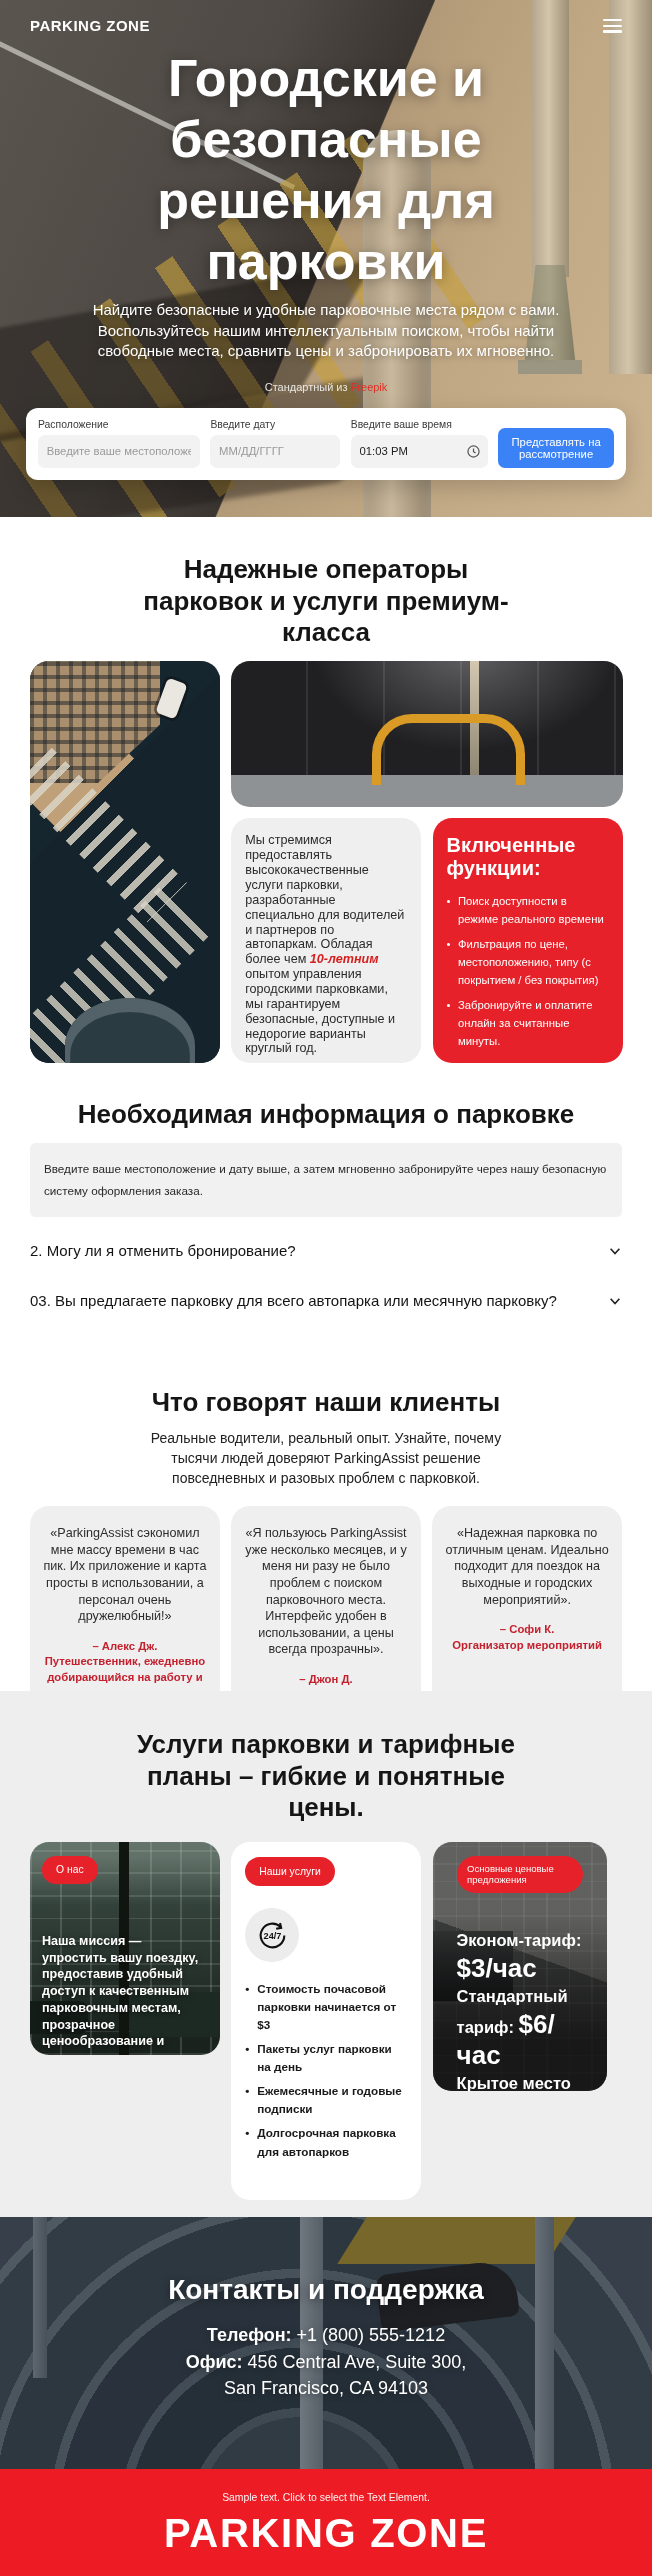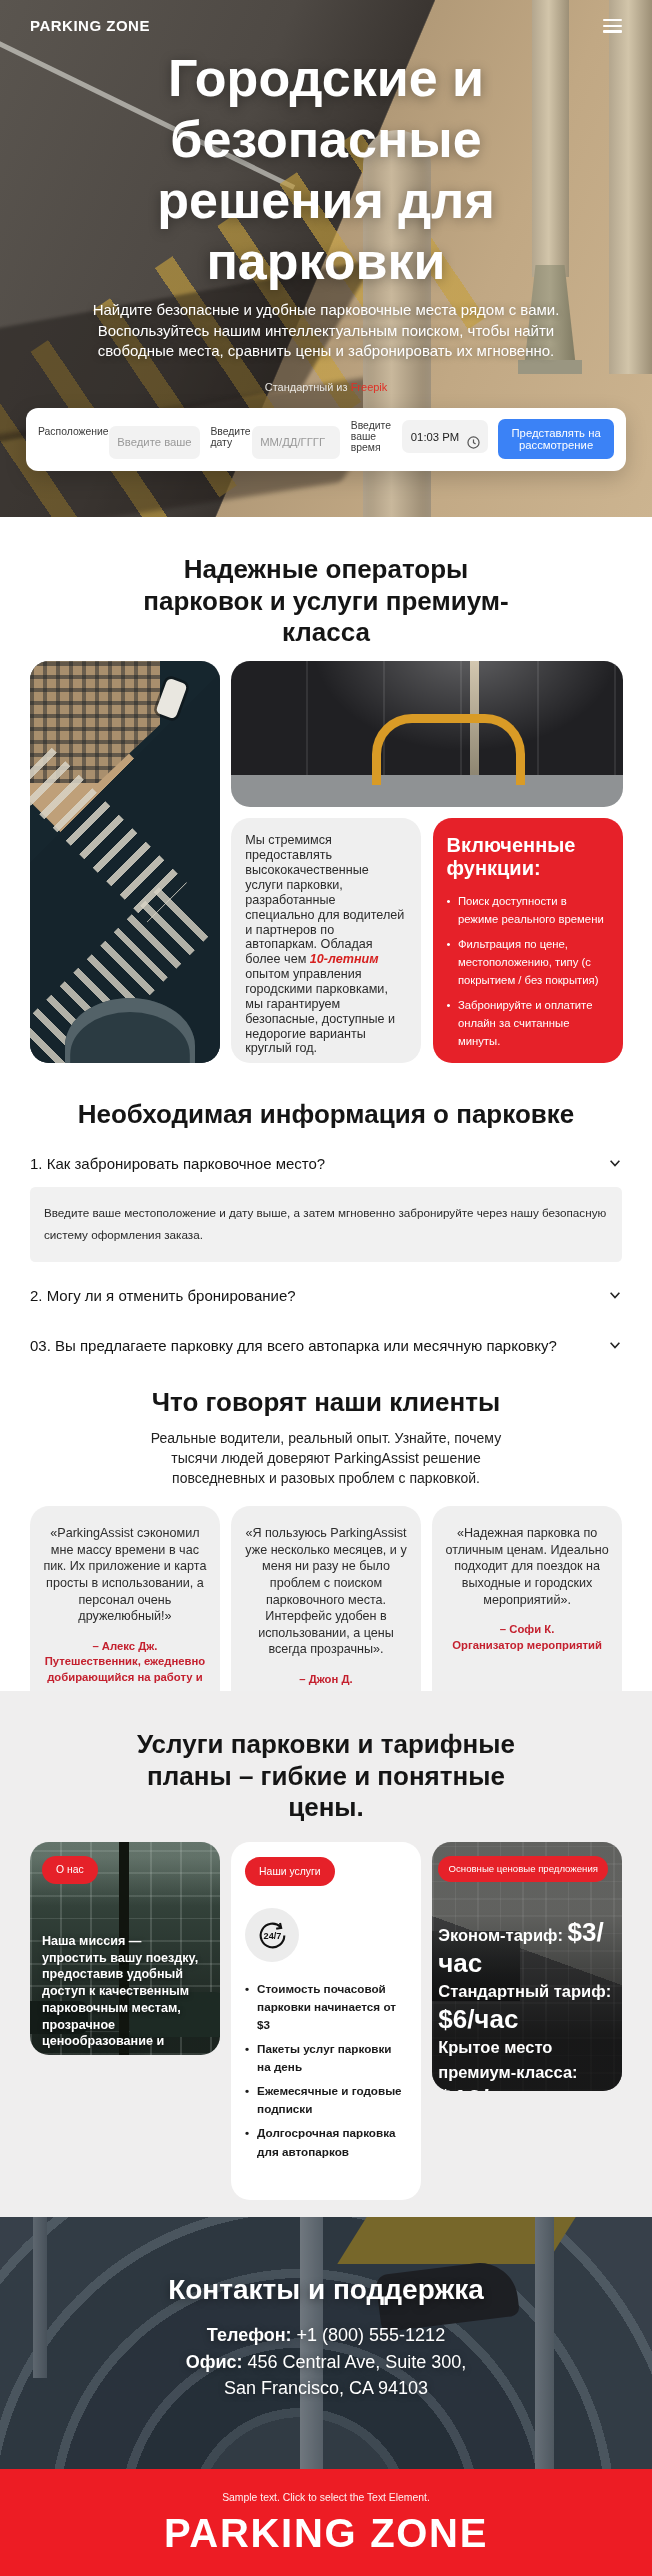--- a/index.html
+++ b/index.html
@@ -28,21 +28,21 @@
   .hero-content { position:relative; z-index:2; text-align:center; color:#fff; }
   .hero-header { display:flex; justify-content:space-between; align-items:center; padding:17.4px 30px 0 30px; }
   .logo { font-size:15px; font-weight:700; letter-spacing:0.5px; color:#fff; }
   .menu-btn { width:19px; height:14px; display:flex; flex-direction:column; justify-content:space-between; cursor:pointer; }
   .menu-btn span { display:block; height:2.6px; background:#fff; border-radius:0.9px; }
   .hero-title { margin:14px auto 0; max-width:496px; font-size:52px; line-height:1.17; font-weight:700; text-shadow:0 1.7px 12px rgba(0,0,0,.35); }
   .hero-sub { margin:8.7px auto 0; max-width:530px; font-size:15px; line-height:1.36; text-shadow:0 0.9px 7px rgba(0,0,0,.4); }
   .hero-credit { margin-top:19px; font-size:11px; color:#e8e6e2; }
   .hero-credit a { color:#e03026; text-decoration:none; }
   .search-card { margin:15.6px 26px 0; background:#fff; border-radius:12px; padding:10.4px 12px 12px; display:flex; gap:10.4px; align-items:flex-end; text-align:left; box-shadow:0 7px 21px rgba(0,0,0,.18); }
-  .fcol { display:flex; flex-direction:row; }
+  .fcol { display:flex; flex-direction:column; }
   .fcol label { font-size:10.4px; color:#3a3a3a; margin-bottom:5.2px; }
   .finput { height:33px; background:#f2f2f2; border:none; border-radius:7px; padding:0 8.7px; font-size:11.3px; color:#222; font-family:"Liberation Sans",sans-serif; width:100%; outline:none; }
   .finput::placeholder { color:#9a9a9a; }
   .col-loc { width:162px; } .col-date { width:130px; } .col-time { width:137px; position:relative; }
   .clock-ic { position:absolute; right:7.8px; bottom:9.6px; }
   .col-time .finput { padding-right:24px; }
   .submit-btn { flex:1; height:40px; background:#3b82f6; border:none; border-radius:7px; color:#fff; font-size:11.3px; font-family:"Liberation Sans",sans-serif; cursor:pointer; }
 
   
   .operators { height:561px; padding-top:37px; overflow:hidden; }
@@ -105,21 +105,21 @@
   .card-about .gpole { position:absolute; left:47%; top:0; width:9.6px; height:100%; background:#11150f; }
   .card-about .gcar1 { position:absolute; bottom:17.4px; right:-14px; width:104px; height:45px; background:#1d2a24; border-radius:12px 21px 3.5px 3.5px; }
   .card-about .gcar2 { position:absolute; bottom:21px; left:-19px; width:77px; height:33px; background:#141c18; border-radius:8.7px; }
   .card-about .txt { position:relative; z-index:2; margin-top:49px; font-size:12.6px; font-weight:700; line-height:1.33; text-shadow:0 0.9px 5.2px rgba(0,0,0,.6); }
   .card-about .pill { position:relative; z-index:2; }
   .card-services { width:190px; height:358px; background:#fff; padding:15.6px 14px; }
   .badge-circle { width:54px; height:54px; border-radius:50%; background:#ececec; display:flex; align-items:center; justify-content:center; margin-top:22.6px; }
   .svc-list { list-style:none; margin-top:17.4px; font-size:11.7px; font-weight:700; line-height:1.55; color:#1a1a1a; }
   .svc-list li { padding-left:12px; position:relative; margin-bottom:6px; }
   .svc-list li::before { content:"•"; position:absolute; left:0; }
-  .card-pricing { width:190px; height:249px; background:#6e6f6d; padding:14px 6px; color:#fff;
+  .card-pricing { width:174px; height:249px; background:#6e6f6d; padding:14px 24px; color:#fff;
     background-image:
       repeating-linear-gradient(90deg, rgba(255,255,255,.10) 0 1.7px, rgba(0,0,0,0) 1.7px 22.6px),
       repeating-linear-gradient(0deg, rgba(255,255,255,.08) 0 1.7px, rgba(0,0,0,0) 1.7px 17.4px),
       linear-gradient(200deg, rgba(125,126,122,.6) 0 45%, rgba(60,61,63,.8) 45% 100%); }
   .card-pricing .entr { position:absolute; left:0; top:36%; width:46%; height:28%; background:linear-gradient(180deg,#3a3c3c,#131516); }
   .card-pricing .scrim { position:absolute; inset:0; background:linear-gradient(180deg, rgba(30,30,30,.25) 0 28%, rgba(12,12,12,.8) 80%); }
   .card-pricing .inner { position:relative; z-index:2; }
   .price-lines { margin-top:35px; }
   .p-label { font-size:16.5px; font-weight:700; line-height:1.5; }
   .p-big { font-size:26px; font-weight:700; }
@@ -232,26 +232,20 @@
             </ul>
           </div>
         </div>
       </div>
     </div>
   </section>
 
   <section class="faq">
     <h2 class="h2">Необходимая информация о парковке</h2>
     <div class="faq-list">
-      <div class="faq-q">
-        <span>1. Как забронировать парковочное место?</span>
-        <svg width="14" height="14" viewBox="0 0 16 16">
-            <polyline points="3,5.5 8,11 13,5.5" fill="none" stroke="#222" stroke-width="1.8"></polyline>
-          </svg>
-      </div>
       <div class="faq-answer">Введите ваше местоположение и дату выше, а затем мгновенно забронируйте через нашу безопасную систему оформления заказа.</div>
       <div class="faq-q later">
         <span>2. Могу ли я отменить бронирование?</span>
         <svg width="14" height="14" viewBox="0 0 16 16">
             <polyline points="3,5.5 8,11 13,5.5" fill="none" stroke="#222" stroke-width="1.8"></polyline>
           </svg>
       </div>
       <div class="faq-q later">
         <span>03. Вы предлагаете парковку для всего автопарка или месячную парковку?</span>
         <svg width="14" height="14" viewBox="0 0 16 16">

